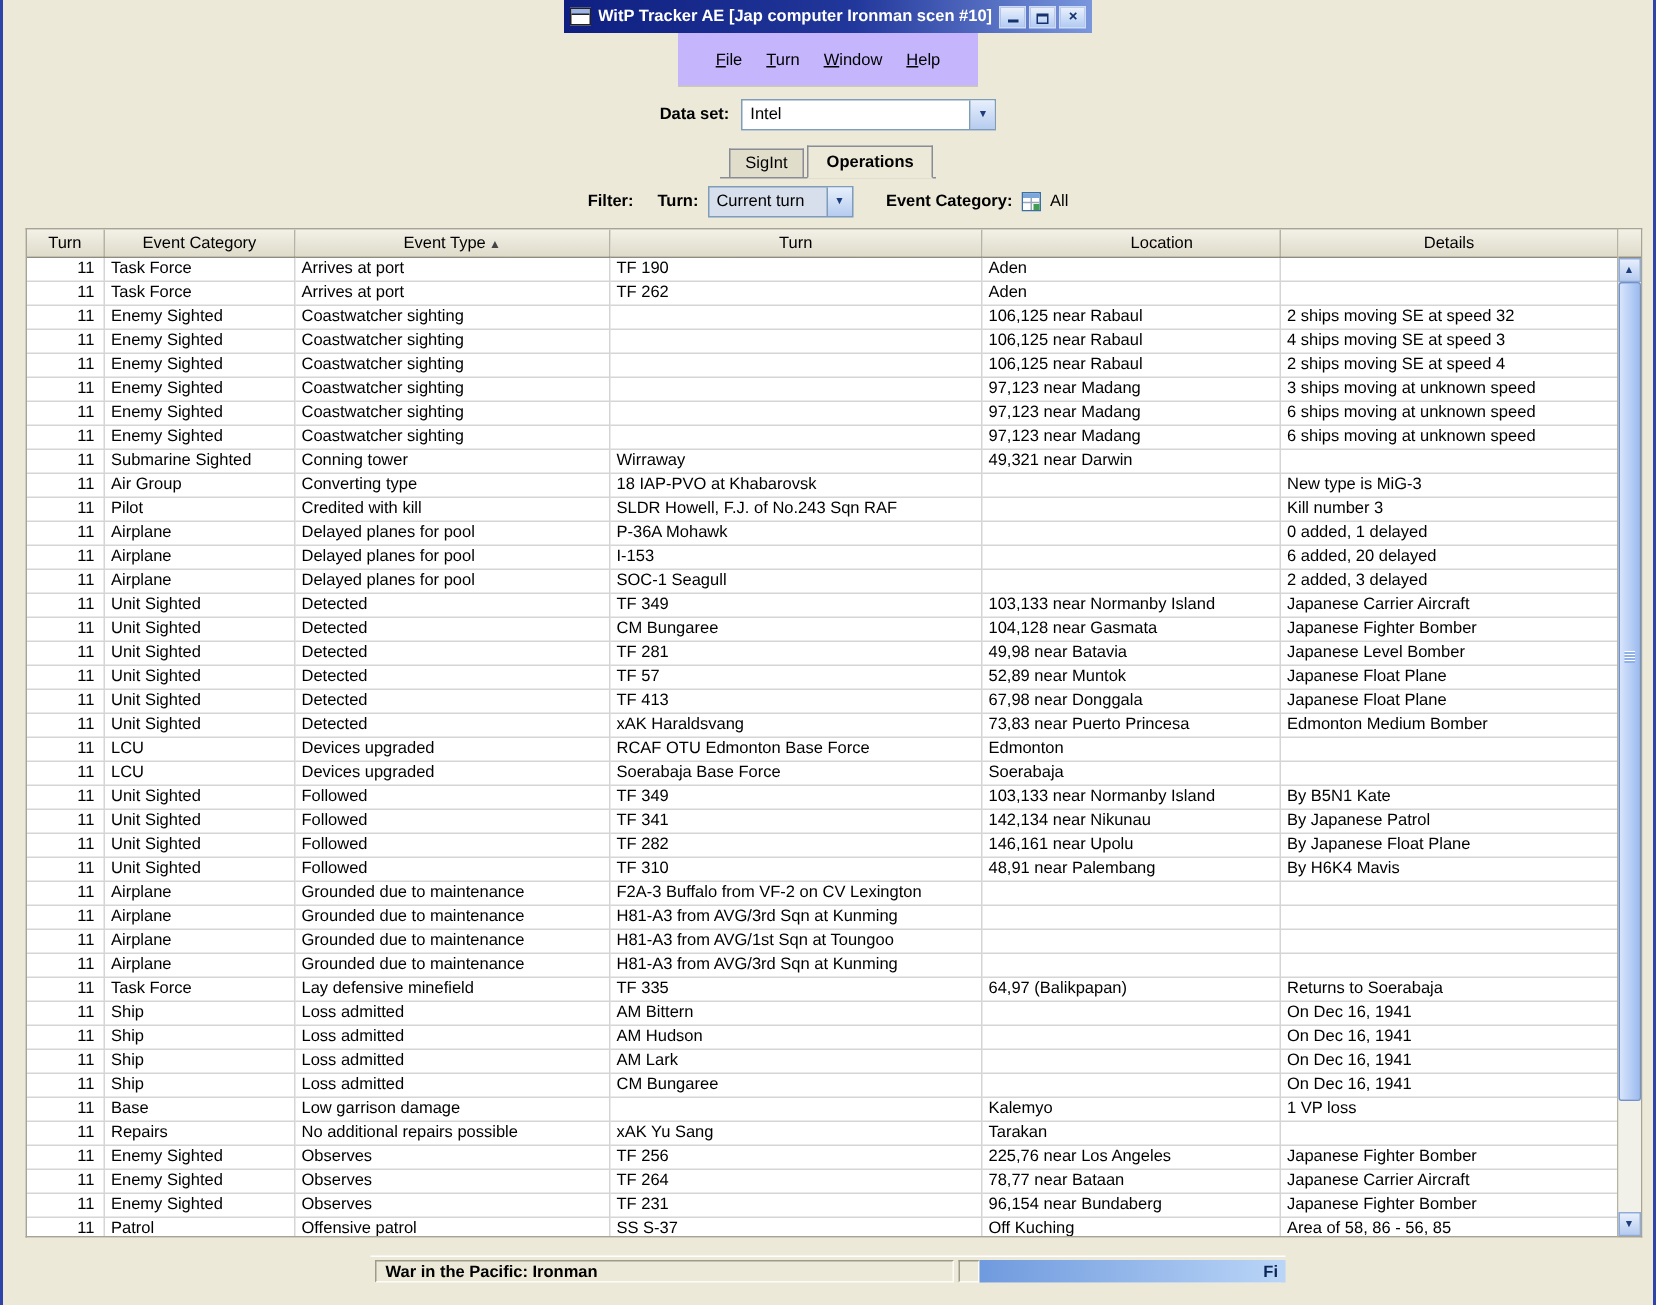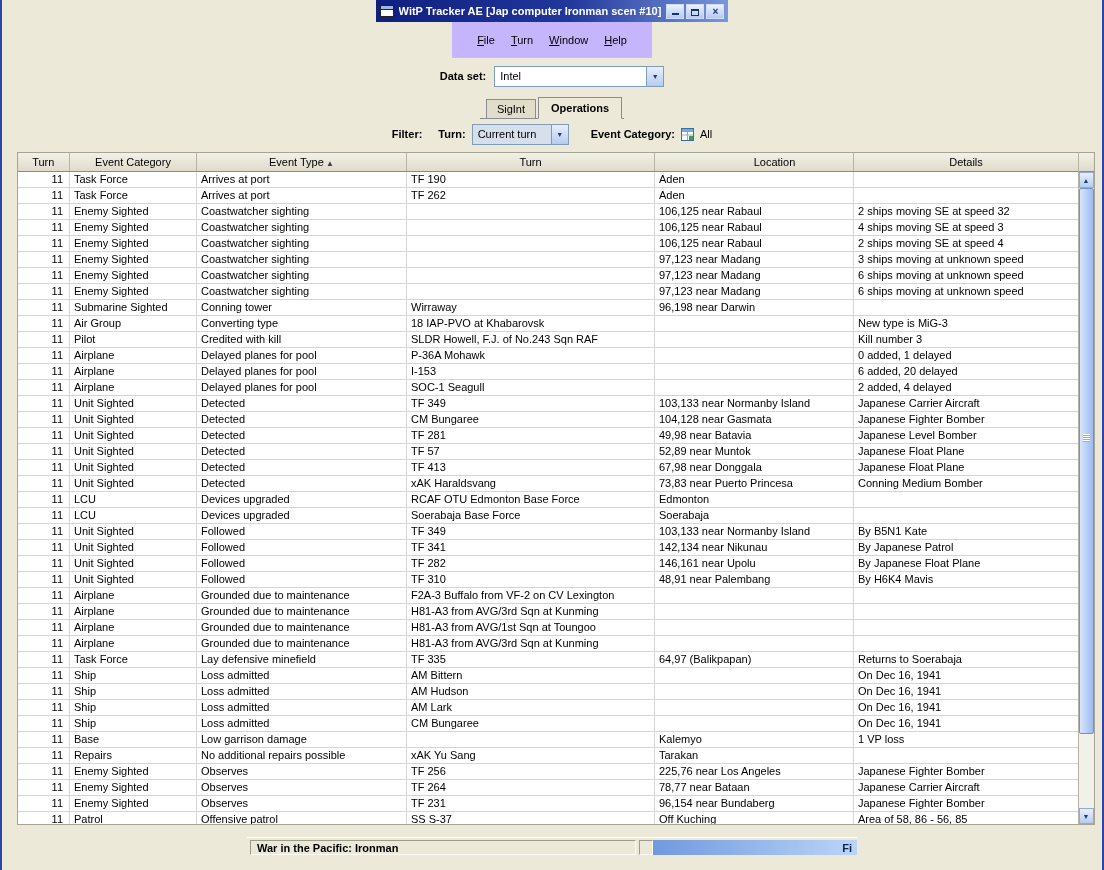--- a/index.html
+++ b/index.html
@@ -213,21 +213,21 @@
               <td>Coastwatcher sighting</td>
               <td></td>
               <td>97,123 near Madang</td>
               <td>6 ships moving at unknown speed</td>
             </tr>
             <tr>
               <td class="num">11</td>
               <td>Submarine Sighted</td>
               <td>Conning tower</td>
               <td>Wirraway</td>
-              <td>96,198 near Darwin</td>
+              <td>49,321 near Darwin</td>
               <td></td>
             </tr>
             <tr>
               <td class="num">11</td>
               <td>Air Group</td>
               <td>Converting type</td>
               <td>18 IAP-PVO  at Khabarovsk</td>
               <td></td>
               <td>New type is MiG-3</td>
             </tr>
@@ -254,21 +254,21 @@
               <td>I-153</td>
               <td></td>
               <td>6 added, 20 delayed</td>
             </tr>
             <tr>
               <td class="num">11</td>
               <td>Airplane</td>
               <td>Delayed planes for pool</td>
               <td>SOC-1 Seagull</td>
               <td></td>
-              <td>2 added, 4 delayed</td>
+              <td>2 added, 3 delayed</td>
             </tr>
             <tr>
               <td class="num">11</td>
               <td>Unit Sighted</td>
               <td>Detected</td>
               <td>TF 349</td>
               <td>103,133 near Normanby Island</td>
               <td>Japanese Carrier Aircraft</td>
             </tr>
             <tr>
@@ -302,21 +302,21 @@
               <td>TF 413</td>
               <td>67,98 near Donggala</td>
               <td>Japanese Float Plane</td>
             </tr>
             <tr>
               <td class="num">11</td>
               <td>Unit Sighted</td>
               <td>Detected</td>
               <td>xAK Haraldsvang</td>
               <td>73,83 near Puerto Princesa</td>
-              <td>Conning Medium Bomber</td>
+              <td>Edmonton Medium Bomber</td>
             </tr>
             <tr>
               <td class="num">11</td>
               <td>LCU</td>
               <td>Devices upgraded</td>
               <td>RCAF OTU Edmonton Base Force</td>
               <td>Edmonton</td>
               <td></td>
             </tr>
             <tr>

